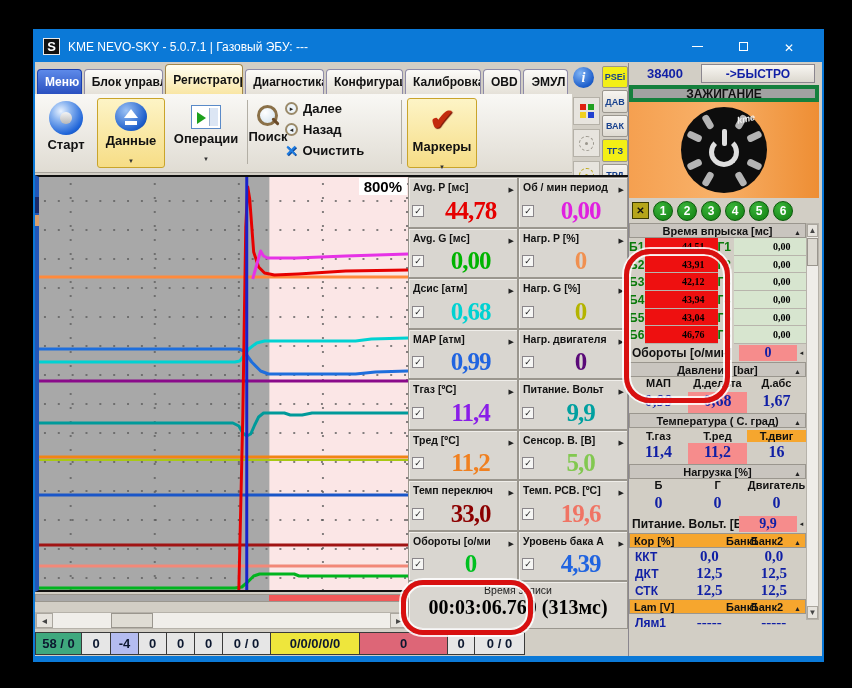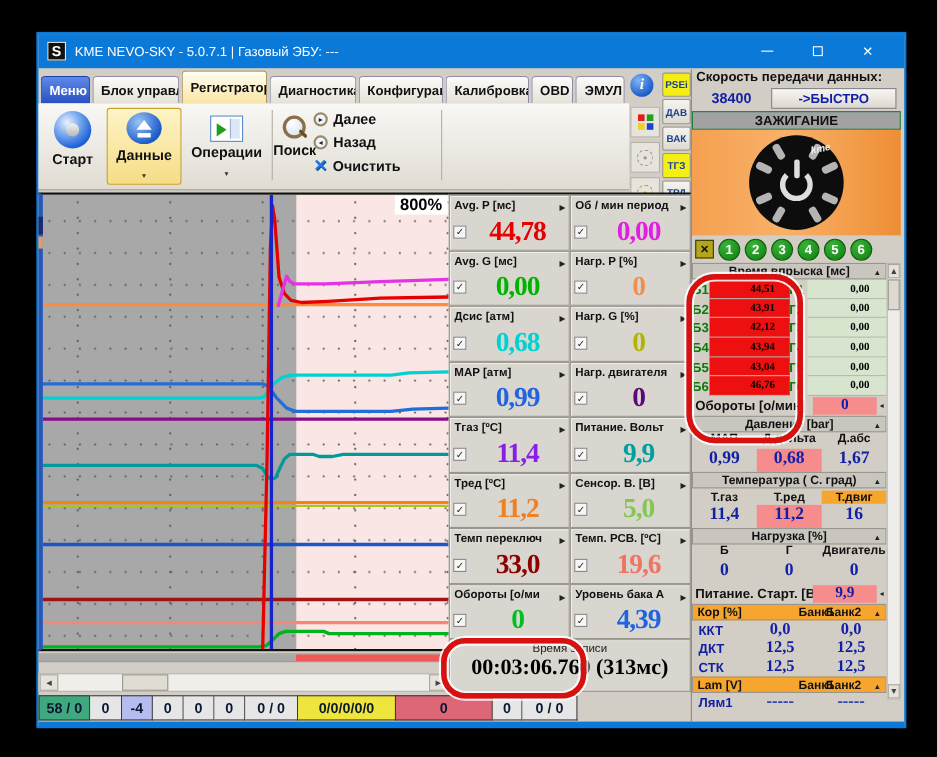--- a/index.html
+++ b/index.html
@@ -118,21 +118,21 @@
   .time-v{font-family:"Liberation Serif",serif;font-weight:bold;font-size:20px;color:#000;white-space:nowrap;}
   .time-v .tint{font-weight:bold;}
   
   .rp{position:absolute;left:593px;top:32px;width:191px;height:593px;border-left:1px solid #8a868e;overflow:hidden;}
   .rp-baud-label{height:16px;font-size:12px;font-weight:bold;color:#111;padding-left:4px;}
   .rp-baud-row{height:21px;display:flex;align-items:center;}
   .baud-val{width:72px;text-align:center;font-size:13px;font-weight:bold;color:#101fa5;}
   .baud-btn{flex:1;margin-right:4px;height:19px;background:linear-gradient(#f8f6f2,#dcd8cf);
      border:1px solid #8a868e;font-size:12px;font-weight:bold;color:#101fa5;
      display:flex;align-items:center;justify-content:center;}
-  .rp-bar{height:17px;background:#a2a2a2;border:1px solid #15803d;display:flex;align-items:center;justify-content:center;
+  .rp-bar{height:17px;background:#a2a2a2;border:4px solid #15803d;display:flex;align-items:center;justify-content:center;
      font-size:12px;font-weight:bold;color:#111;margin-top:1px;}
   .rp-ign{height:96px;background:linear-gradient(90deg,#f5a050,#f8b169 45%,#ee8e34);position:relative;overflow:hidden;}
   .ign-circle{position:absolute;left:50%;top:48px;width:86px;height:86px;margin:-43px 0 0 -43px;border-radius:50%;
      background:#0d0d0d;}
   .ign-ring{position:absolute;left:50%;top:48px;width:30px;height:30px;margin:-13px 0 0 -15px;border-radius:50%;
      border:5px solid #dedede;border-top-color:transparent;}
   .ign-bar{position:absolute;left:50%;top:27px;width:5px;height:17px;margin-left:-2.5px;background:#dedede;border-radius:2px;}
   .ign-spoke{position:absolute;left:50%;top:48px;width:15px;height:7px;margin:-3.5px 0 0 -7.5px;background:#b4b4b4;
      border-radius:3px;}
   .ign-kme{position:absolute;left:57%;top:12px;color:#f0f0f0;font-size:9px;font-style:italic;font-weight:bold;
@@ -244,20 +244,25 @@
       <div class="ma-row">
         <span class="mini-mag">◂</span>
         <span class="ma-label">Назад</span>
       </div>
       <div class="ma-row">
         <span class="ico-x"></span>
         <span class="ma-label">Очистить</span>
       </div>
     </div>
     <div class="sep" style="left:366px;"></div>
+    <div class="tbtn yellow" style="left:372px;width:70px;">
+      <span class="ico-check"></span>
+      <span class="tlabel">Маркеры</span>
+      <span class="tdrop"></span>
+    </div>
   </div>
 
   <div class="sic" style="top:66px;">
     <span class="ico-squares">
       <i style="background:#e02010;"></i>
         <i style="background:#20a020;"></i>
       <i style="background:#f0d020;"></i>
         <i style="background:#2040d0;"></i>
     </span>
   </div>
@@ -518,21 +523,20 @@
         </div>
       </div>
     <div class="timecell">
       <div class="time-h">Время записи</div>
       <div class="time-v"><span>00:03:06.760</span>
         <span class="tint">(313мс)</span></div>
     </div>
   </div>
 
   <div class="rp">
-    <div class="rp-baud-label">Скорость передачи данных:</div>
     <div class="rp-baud-row">
       <div class="baud-val">38400</div>
       <div class="baud-btn">-&gt;БЫСТРО</div>
     </div>
     <div class="rp-bar">ЗАЖИГАНИЕ</div>
     <div class="rp-ign">
       <div class="ign-circle"></div>
       <div class="ign-spoke" style="transform:rotate(25deg) translate(33px);"></div>
       <div class="ign-spoke" style="transform:rotate(60deg) translate(33px);"></div>
       <div class="ign-spoke" style="transform:rotate(120deg) translate(33px);"></div>
@@ -630,21 +634,21 @@
             <div>Б</div>
             <div>Г</div>
             <div>Двигатель</div>
           </div>
           <div class="vals3" style="height: 20px;">
             <div>0</div>
             <div>0</div>
             <div>0</div>
           </div>
           <div class="val-row" style="height: 19px;">
-            <div class="lb">Питание. Старт. [В</div>
+            <div class="lb">Питание. Вольт. [В</div>
             <div class="val-box">9,9</div>
             <div class="val-arr">◂</div>
           </div>
           <div class="sec-h orange">Кор [%]<div class="up"></div><div class="c2">Банк1</div><div class="c3">Банк2</div></div>
           <div class="corr-row">
             <div class="n">ККТ</div>
             <div class="v">0,0</div>
             <div class="v">0,0</div>
           </div>
           <div class="corr-row">

